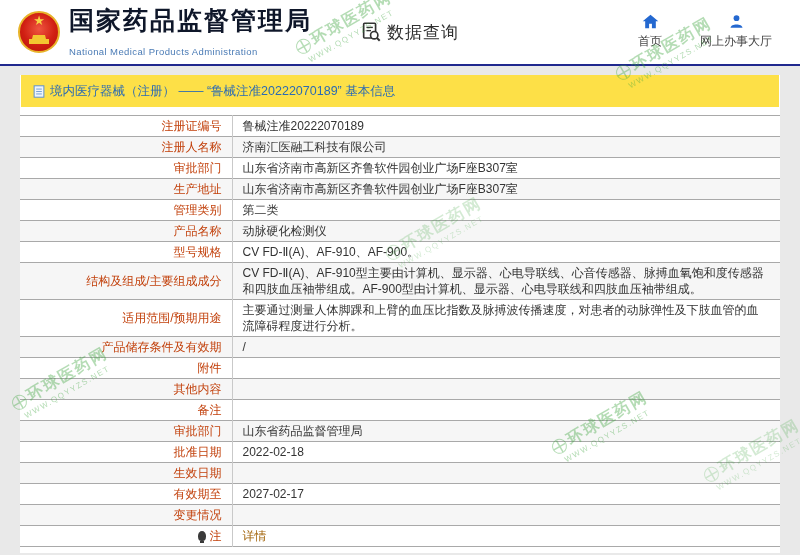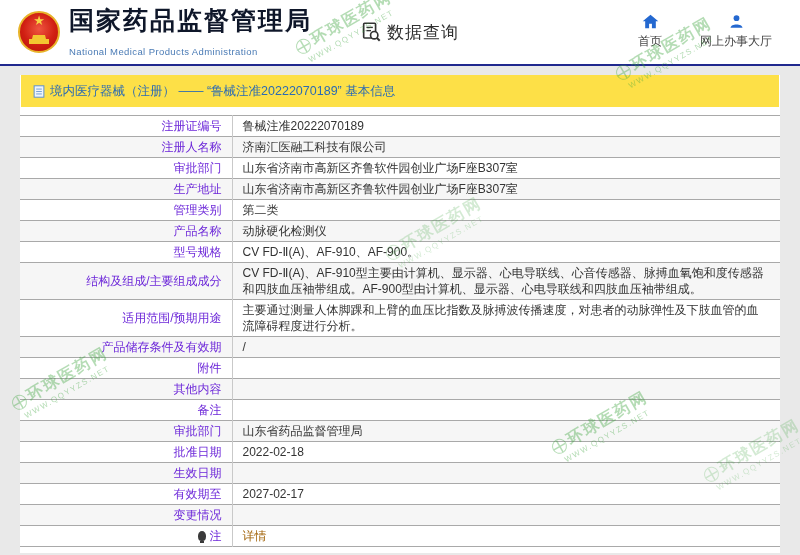--- a/index.html
+++ b/index.html
@@ -64,21 +64,21 @@
     font-size: 12px; margin-top: 8px;
     border-bottom: 1px solid #a9a9a9;
   }
   .info-table td {
     border-top: 1px solid #a9a9a9;
     padding: 2px 10px; line-height: 16px;
     vertical-align: middle;
   }
   .info-table tr:nth-child(even) { background: #f6f6f6; }
   .label-cell {
-    width: 212px; text-align: right; color: #6d28d9;
+    width: 212px; text-align: right; color: #c2410c;
     border-right: 1px solid #c9c9c9;
     white-space: nowrap;
   }
   .value-cell { color: #333333; }
   .value-cell:empty::after { content: "\00a0"; }
   .details-link { color: #a16207; text-decoration: none; cursor: pointer; }
   .note-icon {
     display: inline-block; width: 8px; height: 10px;
     background: #3a3a3a; border-radius: 50% 50% 45% 45%;
     margin-right: 4px; vertical-align: -1px; position: relative;

